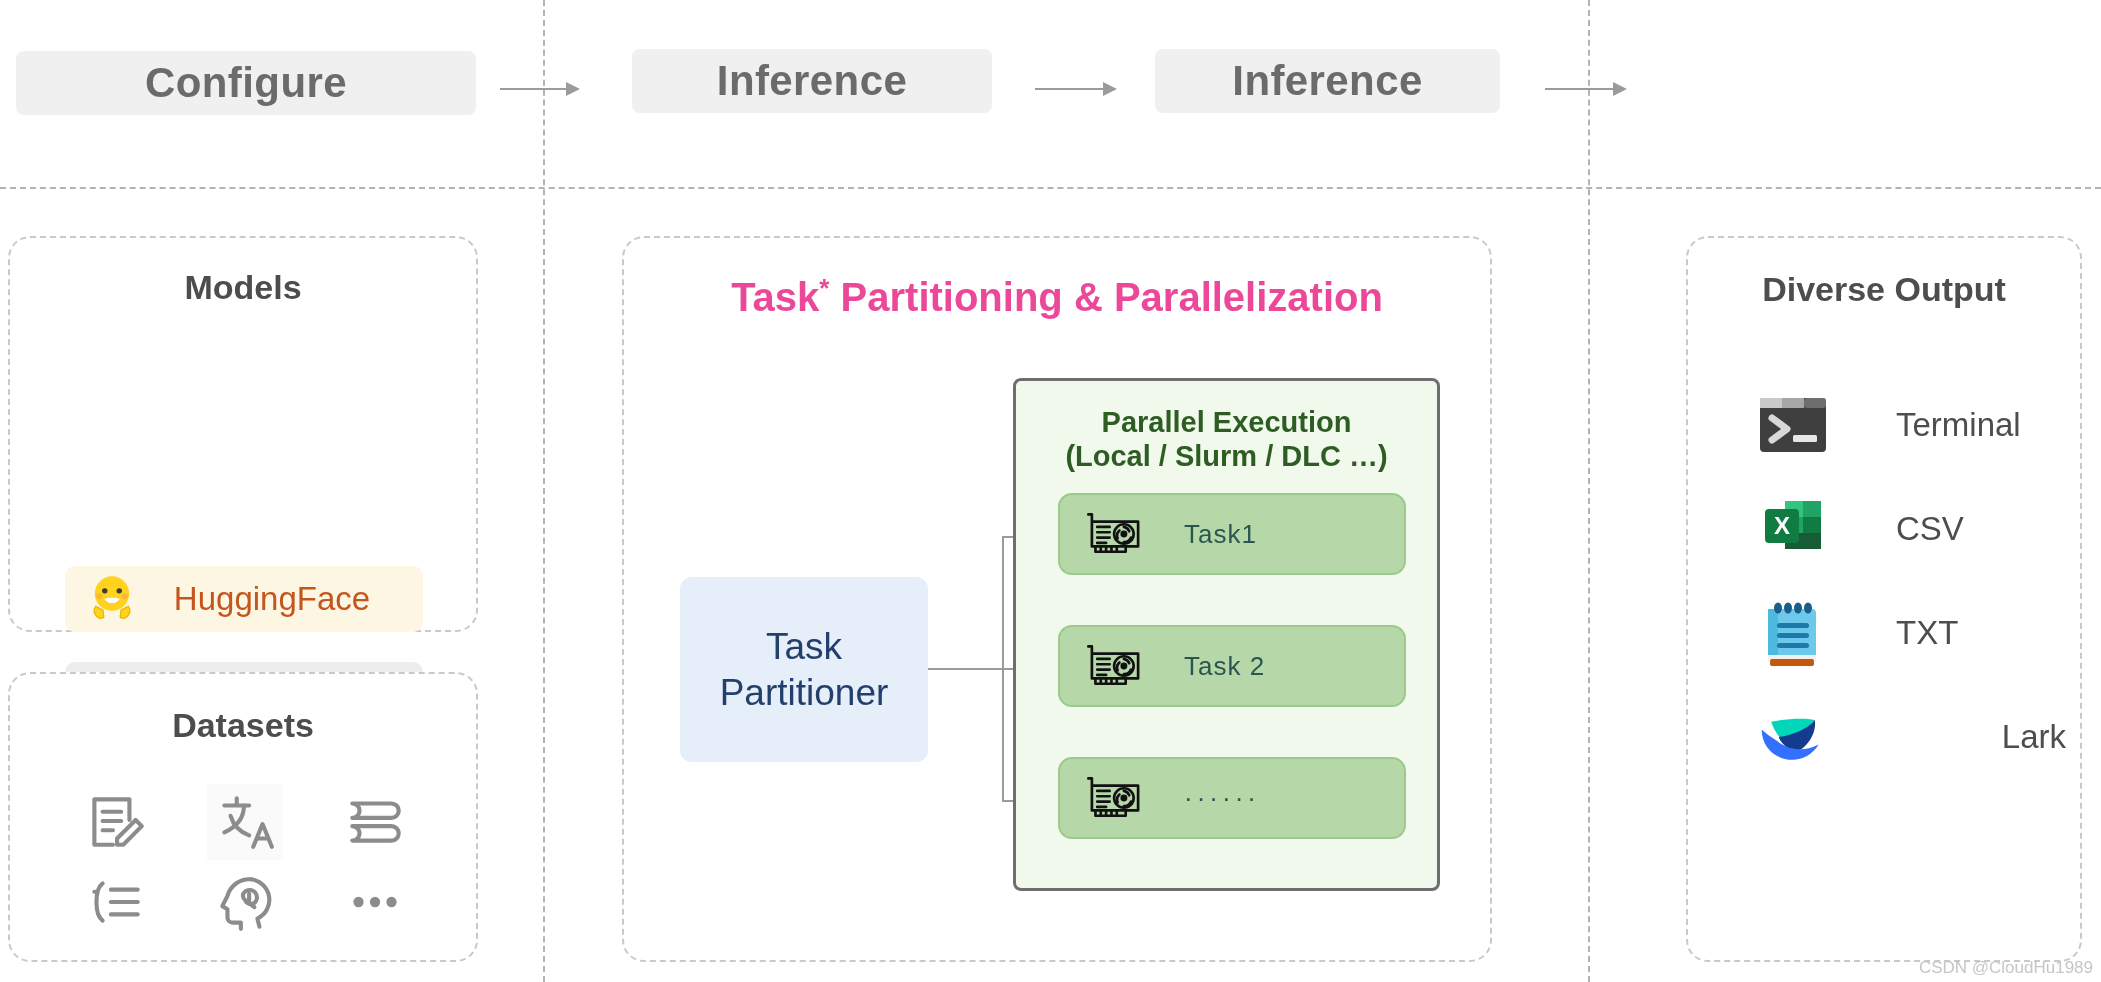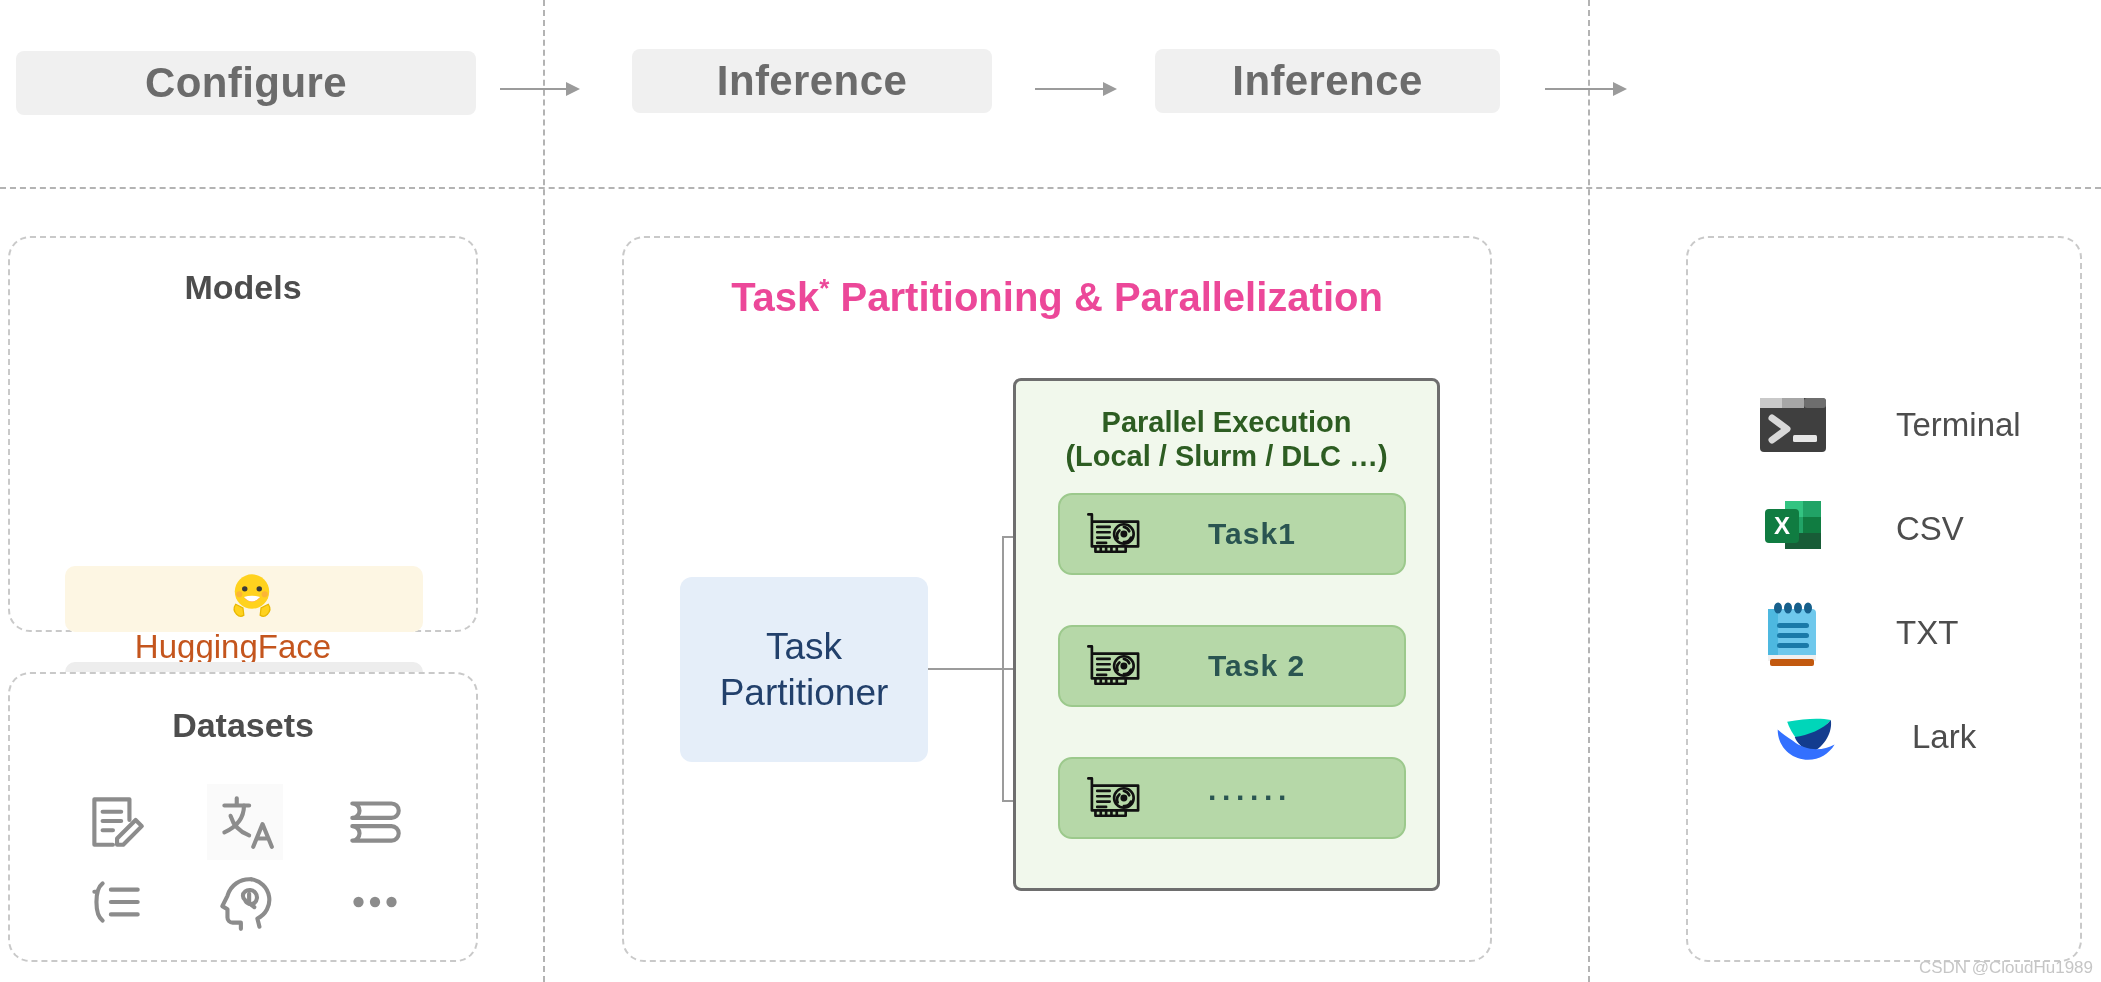--- a/index.html
+++ b/index.html
@@ -171,24 +171,24 @@
   .task-icon {
     width: 66px;
     height: 52px;
     margin-left: 22px;
     flex: none;
     display: flex;
     align-items: center;
     justify-content: center;
   }
   .task-label {
-    margin-left: 60px;
+    margin-left: 36px;
     color: #2a5551;
-    font-size: 30px;
-    font-weight: 700;
+    font-size: 26px;
+    font-weight: 400;
     letter-spacing: 1px;
     white-space: nowrap;
   }
   .partitioner {
     position: absolute;
     background: #e5eef9;
     border-radius: 12px;
     display: flex;
     align-items: center;
     justify-content: center;
@@ -262,21 +262,21 @@
 
   <div class="stage" style="left:1155px; top:49px; width:345px; height:64px;">
     <span>Inference</span>
   </div>
   <div class="arrow" style="left:1545px; top:88px; width:80px;"></div>
 
 
   <div class="panel" style="left:8px; top:236px; width:470px; height:396px;">
     <div class="panel-title" style="top:30px;">Models</div>
 
-    <div class="model-row" style="left:55px; top:328px; width:358px; height:66px; background:#fdf6e3;flex-direction:column;">
+    <div class="model-row" style="left:55px; top:328px; width:358px; height:66px; background:#fdf6e3;">
       <span class="model-icon">
         <svg width="58" height="58" viewBox="0 0 64 64">
           <circle cx="32" cy="26" r="19" fill="#ffd21e"></circle>
           <circle cx="24" cy="23" r="3" fill="#3a3a3a"></circle>
           <circle cx="40" cy="23" r="3" fill="#3a3a3a"></circle>
           <path d="M23 32 q9 10 18 0 q-9 5 -18 0 z" fill="#ff3b30"></path>
           <path d="M23 32 q9 10 18 0 q-9 -3 -18 0 z" fill="#fff"></path>
           <circle cx="18" cy="29" r="3.4" fill="#fbb03b" opacity=".85"></circle>
           <circle cx="46" cy="29" r="3.4" fill="#fbb03b" opacity=".85"></circle>
           <path d="M14 40 q-4 6 1 11 q4 4 8 1 l-1 -8 z" fill="#ffd21e" stroke="#e8b800" stroke-width="1.4"></path>
@@ -450,20 +450,21 @@
           <circle cx="46" cy="28" r="2.4" fill="#111"></circle>
           <path d="M14 42 v6 h34 v-6"></path>
           <path d="M20 42 v5 M26 42 v5 M32 42 v5 M38 42 v5"></path>
         </svg>
       </span>
       <span class="task-label" style="letter-spacing:4px;">······</span>
     </div>
   </div>
 
   <div class="panel" style="left:1686px; top:236px; width:396px; height:726px;">
+    <div class="panel-title" style="top:32px;">Diverse Output</div>
 
     <div class="out-row" style="left:68px; top:146px; width:310px; height:82px;">
       <span class="out-icon">
         <svg width="72" height="62" viewBox="0 0 72 62">
           <rect x="3" y="4" width="66" height="54" rx="4" fill="#3f3f3f"></rect>
           <rect x="3" y="4" width="22" height="10" fill="#c9c9c9"></rect>
           <rect x="25" y="4" width="22" height="10" fill="#a6a6a6"></rect>
           <rect x="47" y="4" width="22" height="10" rx="3" fill="#6e6e6e"></rect>
           <path d="M15 24 L30 35 L15 46" fill="none" stroke="#d8d8d8" stroke-width="7" stroke-linecap="round" stroke-linejoin="round"></path>
           <rect x="36" y="41" width="24" height="7" rx="1.5" fill="#e6e6e6"></rect>
@@ -504,21 +505,21 @@
             <ellipse cx="18" cy="11" rx="4" ry="5.5"></ellipse>
             <ellipse cx="28" cy="11" rx="4" ry="5.5"></ellipse>
             <ellipse cx="38" cy="11" rx="4" ry="5.5"></ellipse>
             <ellipse cx="48" cy="11" rx="4" ry="5.5"></ellipse>
           </g>
         </svg>
       </span>
       <span class="out-label">TXT</span>
     </div>
 
-    <div class="out-row" style="left:84px; top:458px; width:310px; height:82px;">
+    <div class="out-row" style="left:68px; top:458px; width:310px; height:82px;justify-content:space-between;">
       <span class="out-icon">
         <svg width="78" height="64" viewBox="0 0 78 64">
           <path d="M16 16 C36 12 52 12 62 14 C52 26 40 34 28 36 C22 30 18 22 16 16 Z" fill="#00d6b9"></path>
           <path d="M62 14 C64 26 56 42 42 48 C32 44 26 38 24 32 C38 30 54 24 62 14 Z" fill="#133c8e"></path>
           <path d="M6 24 C6 44 22 56 38 56 C50 56 60 50 66 40 C52 48 34 46 22 36 C16 32 10 28 6 24 Z" fill="#3370ff"></path>
         </svg>
       </span>
       <span class="out-label">Lark</span>
     </div>
   </div>

